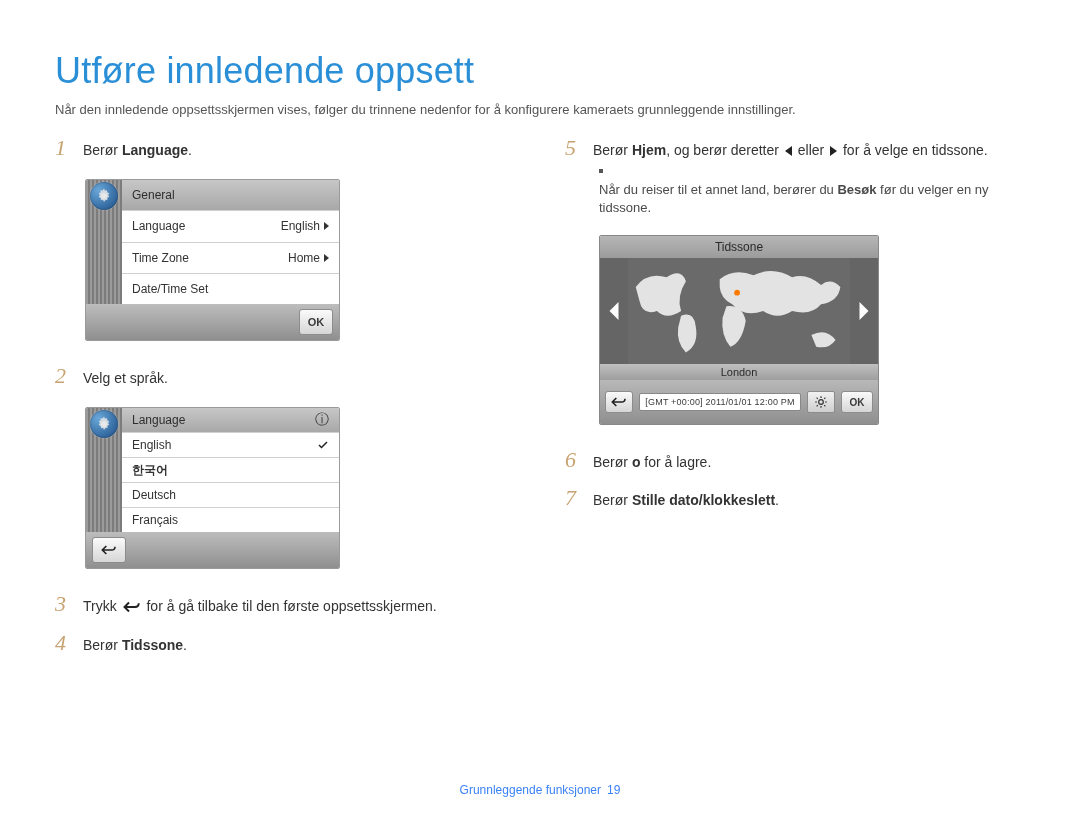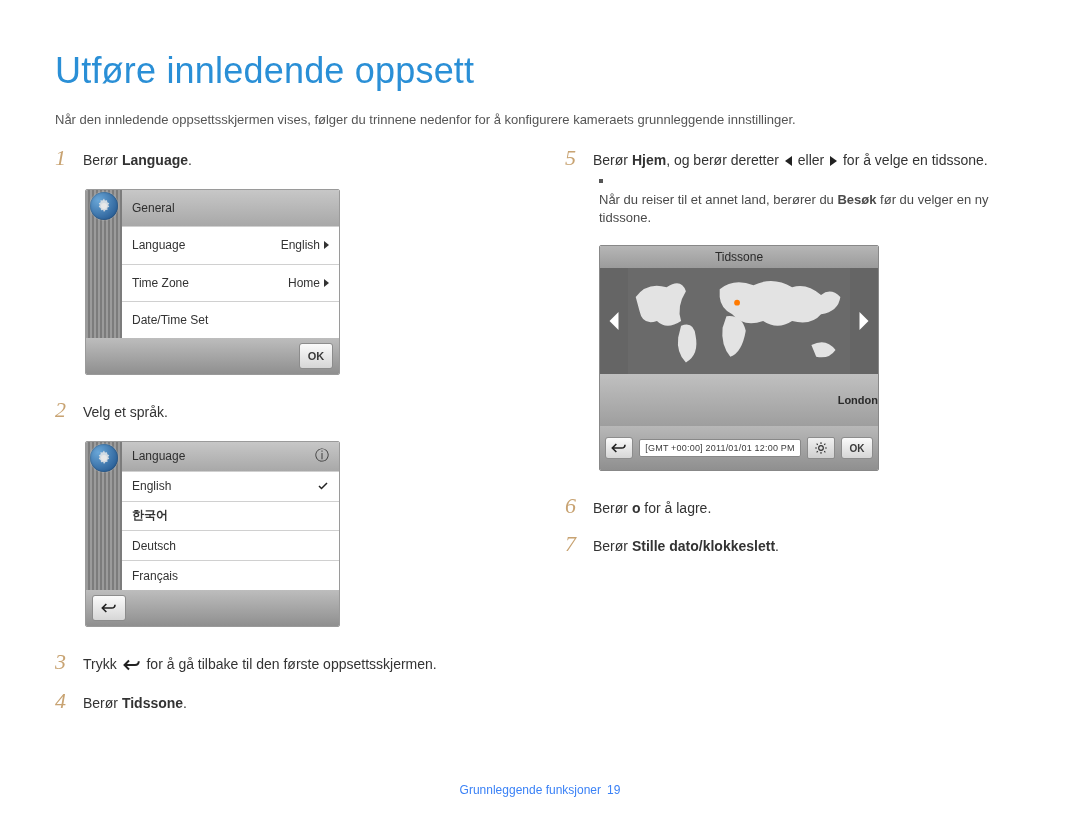--- a/index.html
+++ b/index.html
@@ -10,21 +10,21 @@
     background: #fff;
     color: #3a3a3a;
     padding: 50px 55px 0 55px;
     position: relative;
   }
   .title {
     font-size: 36px;
     font-weight: 400;
     color: #2a8fd6;
     letter-spacing: 0.2px;
-    margin-bottom: 20px;
+    margin-bottom: 10px;
   }
   .intro {
     font-size: 13px;
     color: #555;
     margin-bottom: 18px;
   }
   .cols {
     display: flex;
     gap: 20px;
   }
@@ -82,21 +82,21 @@
     width: 255px;
     border: 1px solid #9a9a9a;
     border-radius: 2px;
     display: flex;
     flex-direction: column;
     overflow: hidden;
     background: #fff;
   }
   .cam-top {
     display: flex;
-    height: 148px;
+    height: 124px;
   }
   .cam-side {
     width: 36px;
     background: repeating-linear-gradient(90deg, #9b9b9b, #9b9b9b 2px, #7c7c7c 2px, #7c7c7c 4px);
     display: flex;
     align-items: flex-start;
     justify-content: center;
     padding-top: 2px;
   }
   .gear-circle {
@@ -203,25 +203,24 @@
     flex: 1;
     height: 100%;
     background: #6c6c6c;
     position: relative;
     overflow: hidden;
   }
   .tz-map svg { position: absolute; inset:0; width:100%; height:100%; }
 
   .tz-city {
     background: linear-gradient(to bottom, #c0c0c0, #9e9e9e);
-    text-align: right;
+    text-align: center;
     font-size: 11px;
     color: #2a2a2a;
-    padding: 20px 0;
-    font-weight: bold;
+    padding: 2px 0;
   }
   .tz-bottom {
     height: 44px;
     background: linear-gradient(to bottom, #b8b8b8, #8f8f8f);
     display: flex;
     align-items: center;
     gap: 6px;
     padding: 0 5px;
   }
   .tz-gmt {

